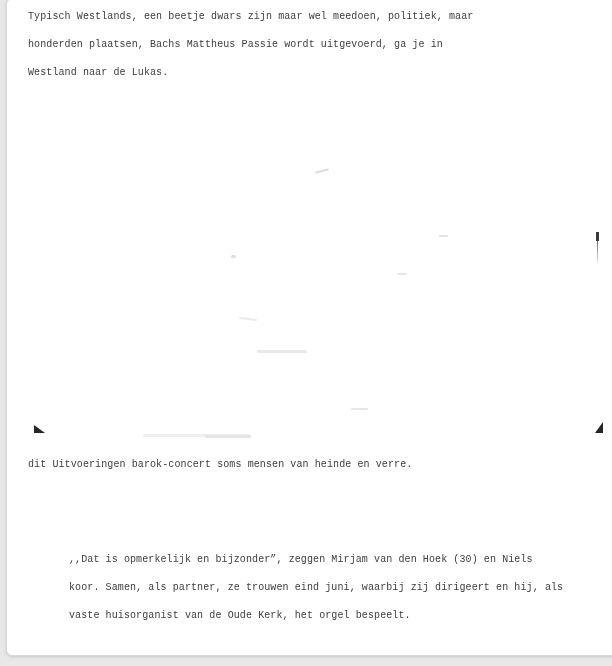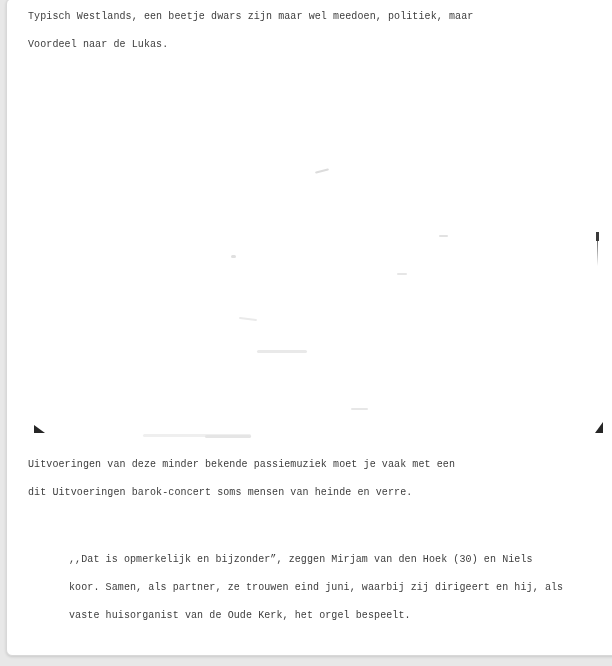--- a/index.html
+++ b/index.html
@@ -79,41 +79,41 @@
     clip-path: polygon(100% 0, 100% 100%, 0 100%);
   }
 </style>
 </head>
 <body>
 
 <div class="card">
 
   <div class="para para-1">
     <div class="text-line">Typisch Westlands, een beetje dwars zijn maar wel meedoen, politiek, maar</div>
-    <div class="text-line">Voordeel naar de Lukas.</div>
+    <div class="text-line">honderden plaatsen, Bachs Mattheus Passie wordt uitgevoerd, ga je in</div>
+    <div class="text-line">Westland naar de Lukas.</div>
   </div>
 
   <div class="image-area">
     <div class="smudge s1"></div>
     <div class="smudge s2"></div>
     <div class="smudge s3"></div>
     <div class="smudge s4"></div>
     <div class="smudge s5"></div>
     <div class="smudge s6"></div>
     <div class="smudge s7"></div>
     <div class="smudge s8"></div>
     <div class="smudge s9"></div>
     <div class="corner-tick"></div>
     <div class="corner-tick-tail"></div>
     <div class="corner-wedge-left"></div>
     <div class="corner-wedge-right"></div>
   </div>
 
   <div class="para para-2">
-    <div class="text-line">Uitvoeringen van deze minder bekende passiemuziek moet je vaak met een</div>
     <div class="text-line">dit Uitvoeringen barok-concert soms mensen van heinde en verre.</div>
   </div>
 
   <div class="para para-3">
     <div class="text-line">,,Dat is opmerkelijk en bijzonder”, zeggen Mirjam van den Hoek (30) en Niels</div>
     <div class="text-line">koor. Samen, als partner, ze trouwen eind juni, waarbij zij dirigeert en hij, als</div>
     <div class="text-line">vaste huisorganist van de Oude Kerk, het orgel bespeelt.</div>
   </div>
 
 </div>

